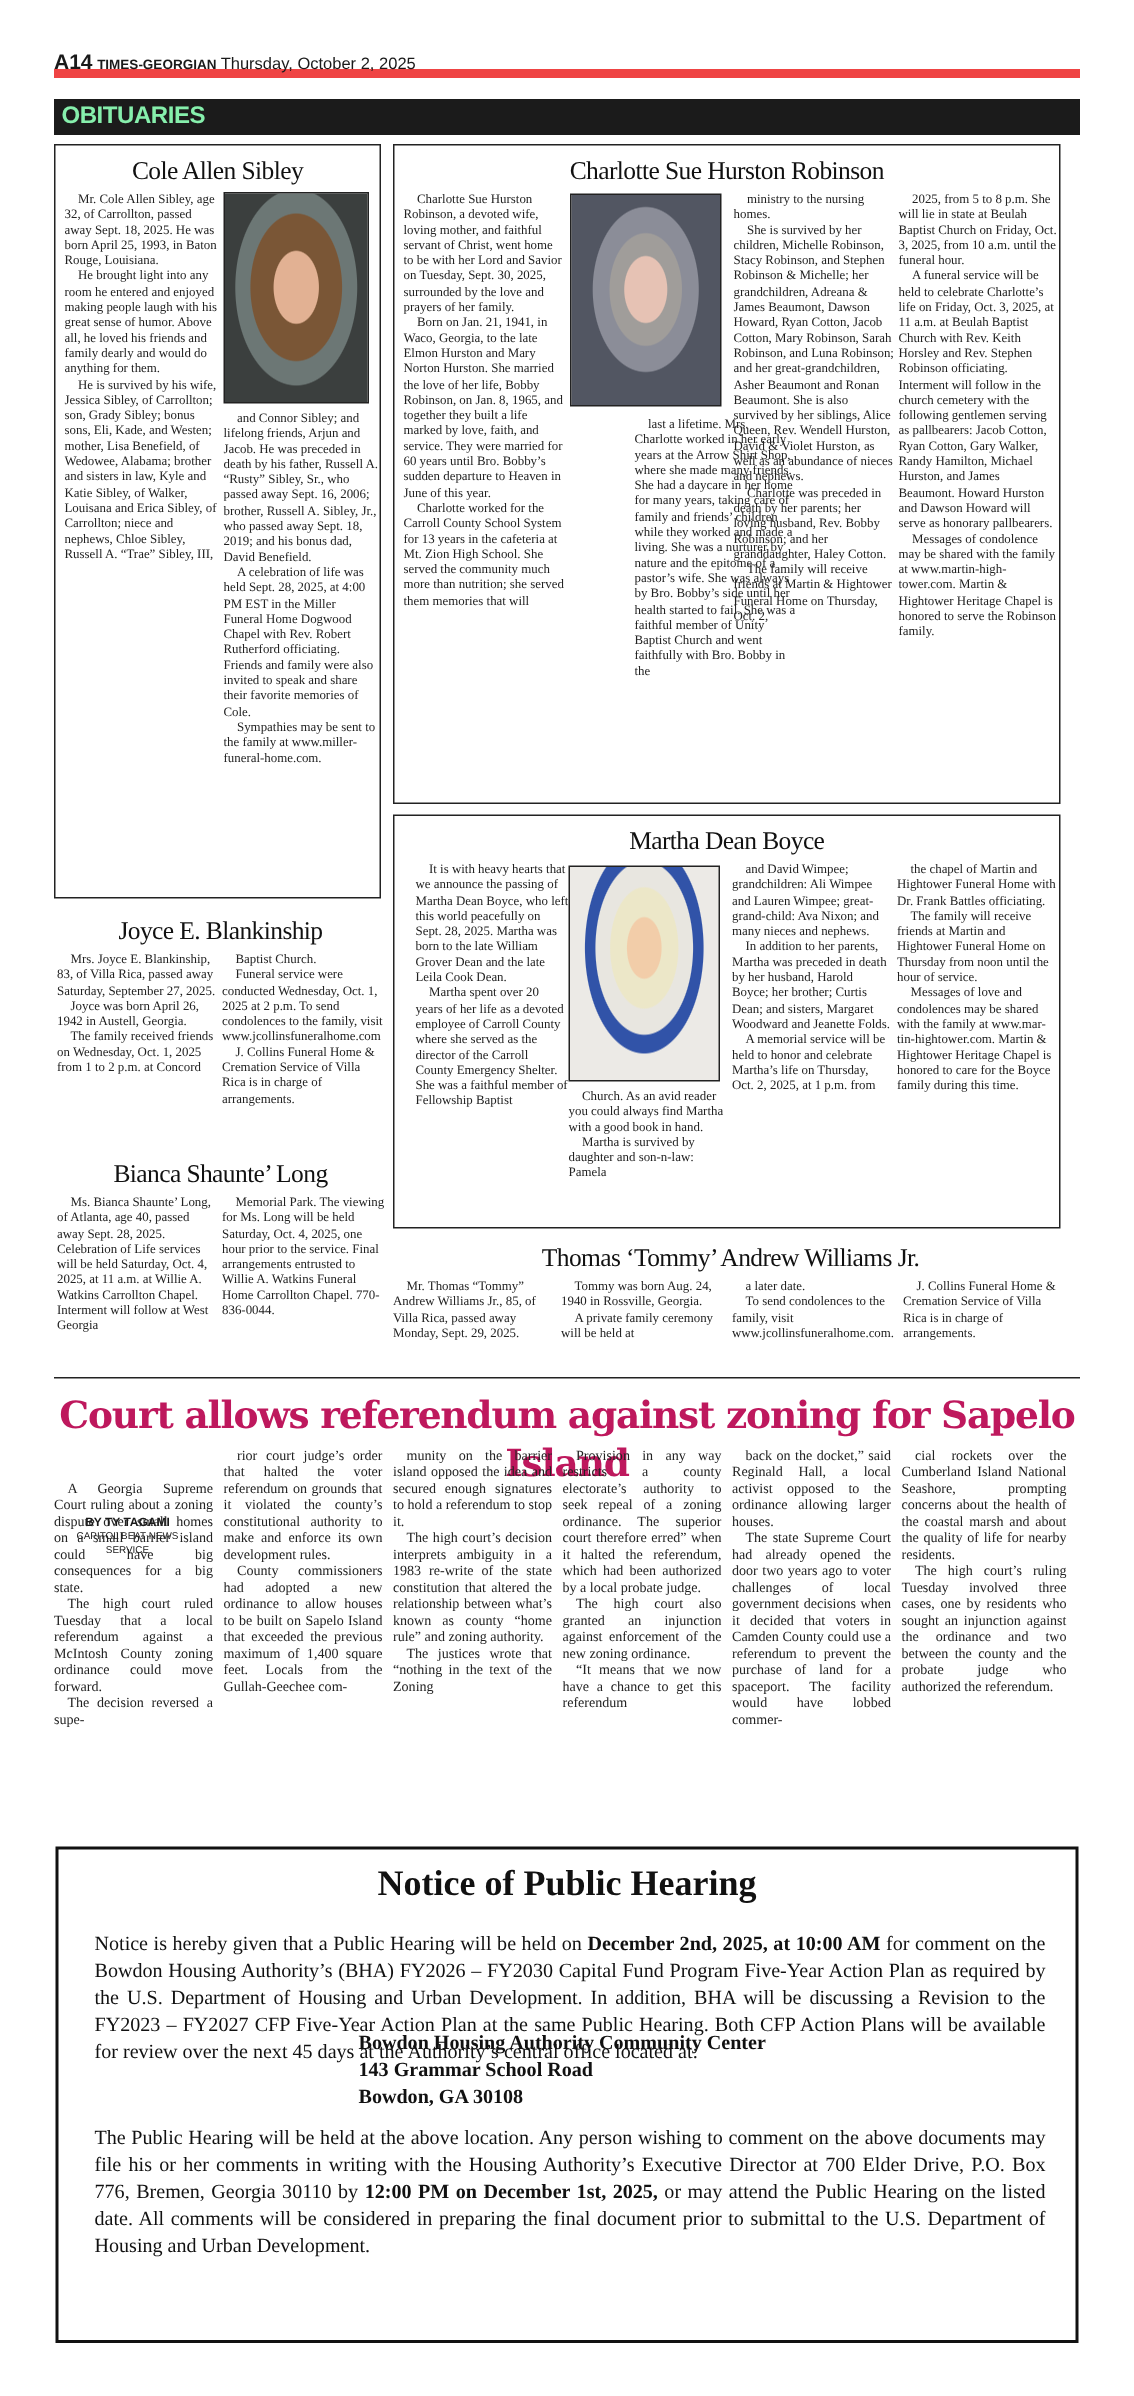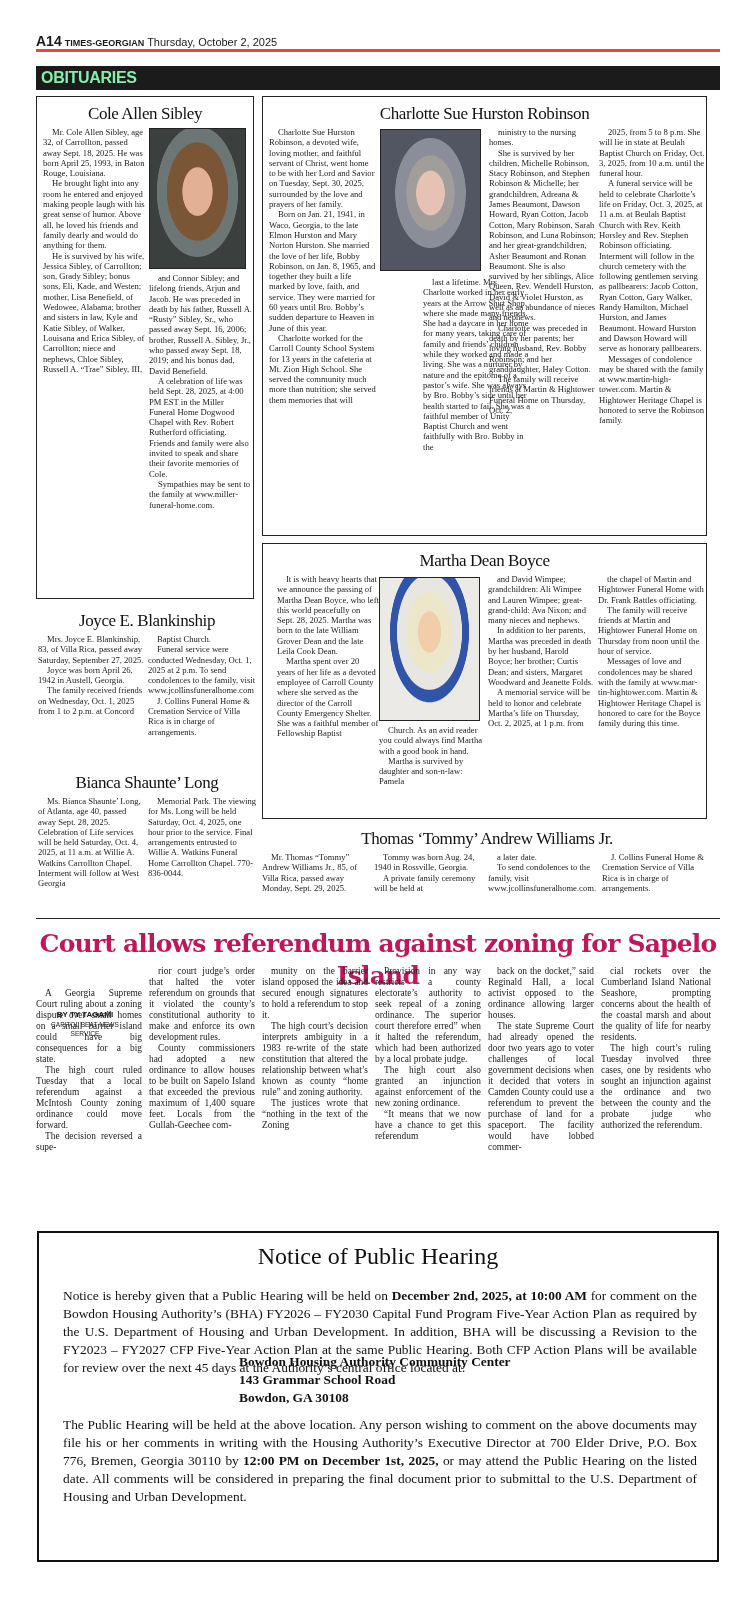--- a/index.html
+++ b/index.html
@@ -1,19 +1,19 @@
 <!DOCTYPE html>
 <html><head>
 <meta charset="utf-8">
 <style>
   * { box-sizing: border-box; margin: 0; padding: 0; }
   html, body { width: 756px; height: 1597px; background: #ffffff; overflow: hidden; }
   body { position: relative; font-family: "DejaVu Serif", serif; color: #1a1a1a; }
 
-  .folio { position: absolute; left: 36px; top: 34px; width: 684px; height: 18px; border-bottom: 3px solid #ef4444; font-family: "Liberation Sans", sans-serif; font-size: 11px; line-height: 14px; }
+  .folio { position: absolute; left: 36px; top: 34px; width: 684px; height: 18px; border-bottom: 6px solid #ef4444; font-family: "Liberation Sans", sans-serif; font-size: 11px; line-height: 14px; }
   .folio .pg { font-weight: bold; font-size: 14px; }
   .folio .pub { font-weight: bold; font-size: 9px; }
   .section-bar { position: absolute; left: 36px; top: 66px; width: 684px; height: 24px; background: #1b1b1b; color: #86efac; font-family: "Liberation Sans", sans-serif; font-weight: bold; font-size: 16px; line-height: 24px; padding-left: 5px; letter-spacing: -0.3px; }
 
   .box { position: absolute; border: 1px solid #222; }
   .ob-title { font-family: "Liberation Serif", serif; font-size: 17px; text-align: center; line-height: 22px; letter-spacing: -0.4px; color: #111; }
   .txt { font-family: "Liberation Serif", serif; font-size: 8.6px; line-height: 10.3px; color: #222; position: absolute; overflow: hidden; }
   .txt p { text-indent: 9px; }
   .photo { position: absolute; border: 1px solid #222; }
 
@@ -23,21 +23,21 @@
 
   .headline { position: absolute; left: 36px; top: 928px; width: 684px; text-align: center; font-family: "DejaVu Serif", serif; font-weight: bold; font-size: 25px; line-height: 32px; letter-spacing: -0.8px; color: #be185d; }
   .rule { position: absolute; height: 1px; background: #222; }
   .byline { position: absolute; left: 38px; top: 966px; width: 94px; text-align: center; font-family: "Liberation Sans", sans-serif; }
   .byline .by { font-weight: bold; font-size: 8px; line-height: 10px; margin-top: 44px; }
   .byline .svc { font-size: 6.6px; line-height: 9px; }
   .story { font-family: "Liberation Serif", serif; font-size: 9.4px; line-height: 11px; color: #222; text-align: justify; position: absolute; overflow: hidden; }
   .story p { text-indent: 9px; }
 
   .notice { position: absolute; left: 37px; top: 1231px; width: 682px; height: 331px; border: 2px solid #111; font-family: "Liberation Serif", serif; color: #111; }
-  .notice h2 { text-align: center; font-size: 24px; font-weight: normal; margin-top: 8px; line-height: 30px; }
+  .notice h2 { text-align: center; font-size: 24px; font-weight: bold; margin-top: 8px; line-height: 30px; }
   .notice .para { position: absolute; left: 24px; width: 634px; font-size: 13.4px; line-height: 18px; text-align: justify; }
   .notice .addr { position: absolute; left: 200px; top: 120px; font-size: 13.4px; line-height: 18px; font-weight: bold; }
   b { font-weight: bold; }
 </style>
 </head>
 <body>
 
 <div class="folio">
   <span class="pg">A14</span>
   <span class="pub">TIMES-GEORGIAN</span>

